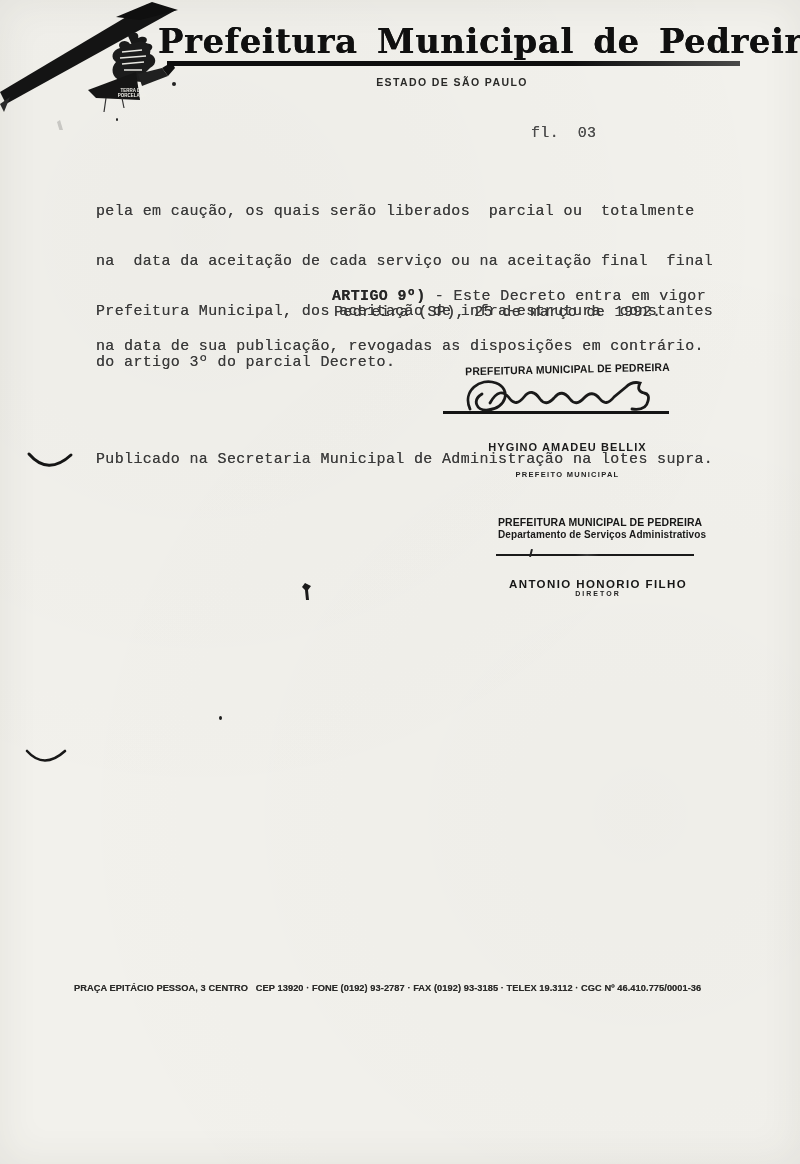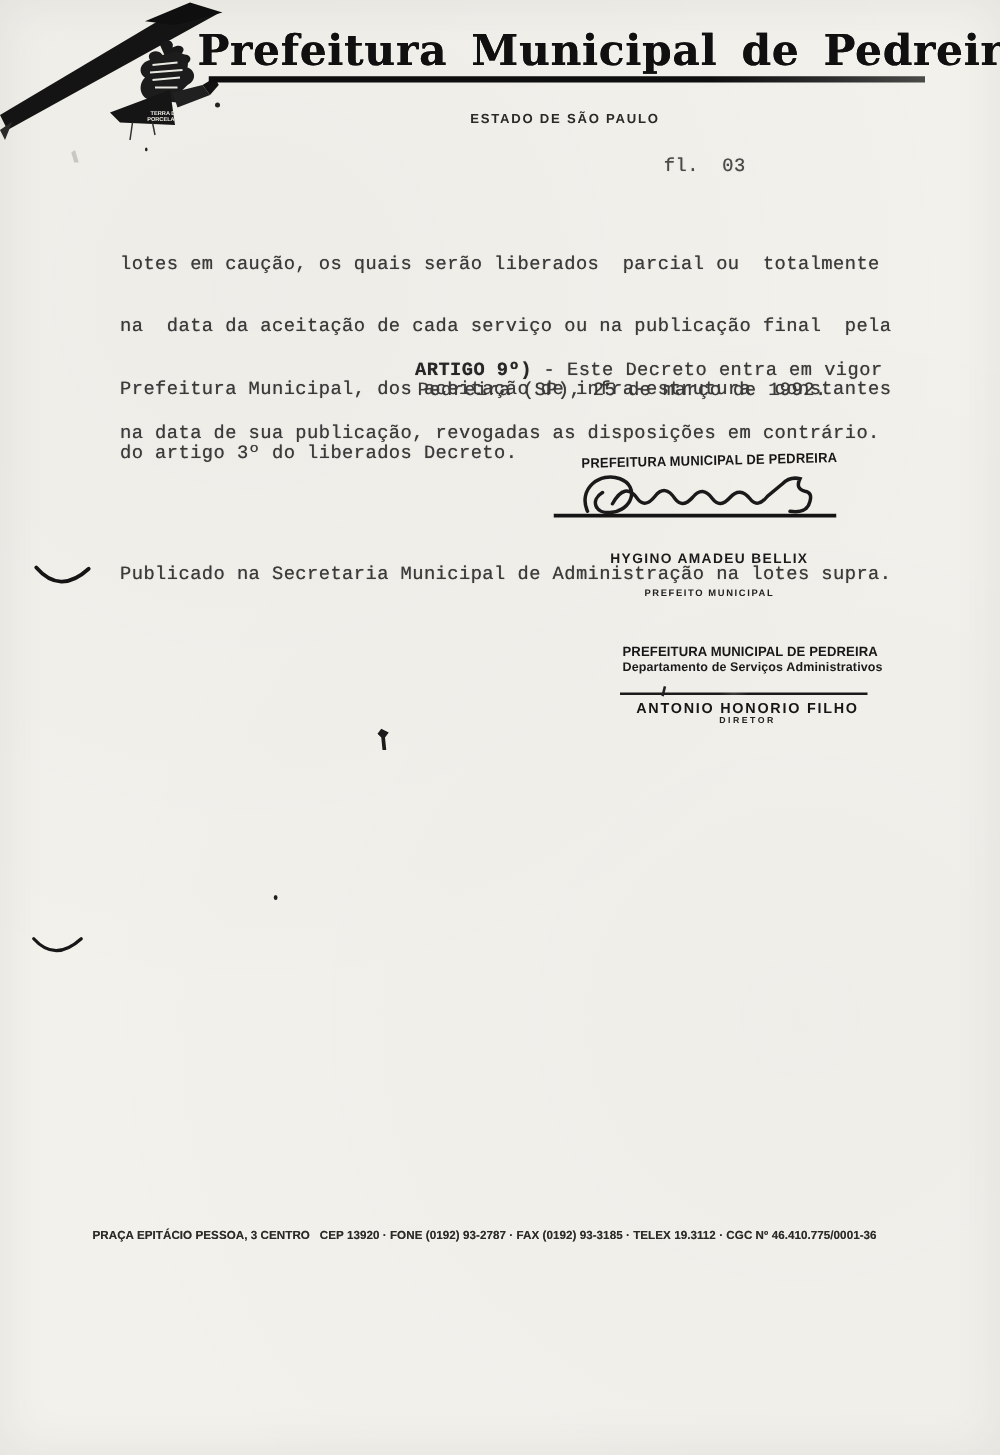--- a/index.html
+++ b/index.html
@@ -28,21 +28,21 @@
     letter-spacing:0.5px;word-spacing:7px;
     color:#101010;
     text-shadow:0 0 0.5px #222;
     white-space:nowrap;
   }
   .title-rule{
     left:167px;top:61px;width:573px;height:5px;
     background:linear-gradient(to right,#0e0e0e 0%,#0e0e0e 70%,#2b2b2b 86%,#4a4a49 100%);
   }
   .subtitle{
-    left:158px;top:89px;width:588px;
+    left:158px;top:76px;width:588px;
     text-align:center;
     font-size:10.5px;font-weight:600;letter-spacing:1.4px;
     color:#2a2a28;
   }
   .logo-wrap{left:76px;top:28px;width:118px;height:96px;}
   .logo-caption{
     position:absolute;left:16px;top:60px;width:80px;
     text-align:center;
     font-size:4.5px;font-weight:bold;line-height:1.15;
     color:#f0efe9;
@@ -94,21 +94,21 @@
   .stamp2 .dept{
     font-size:10px;font-weight:bold;letter-spacing:0.1px;
     white-space:nowrap;color:#1a1a1a;margin-top:1px;
   }
   .dept-tick{position:absolute;left:32px;top:33px;width:2px;height:8px;background:#222;transform:rotate(14deg);}
   .stamp2 .rule{
     margin:14px auto 0 -2px;width:198px;height:2.4px;
     background:linear-gradient(to right,#1a1a1a 0 40%,#3a3a3a 46%,#1a1a1a 52%);
   }
   .stamp2 .name{
-    margin-top:5px;
+    margin-top:22px;
     font-size:11.5px;font-weight:bold;letter-spacing:1.4px;
     white-space:nowrap;color:#161616;
   }
   .stamp2 .role{
     margin-top:0px;
     font-size:7px;font-weight:bold;letter-spacing:2px;color:#222;
   }
 
   
   .footer{
@@ -151,24 +151,24 @@
     </div>
   </div>
 
   <div class="abs title">Prefeitura Municipal de Pedreira</div>
   <div class="abs title-rule"></div>
   <div class="abs subtitle">ESTADO DE SÃO PAULO</div>
 
   <div class="abs tw folio">fl.  03</div>
 
   <div class="abs tw para1">
-    <div>lotes em caução, os quais serão liberados  parcial ou  totalmente</div>
-    <div>na  data da aceitação de cada serviço ou na publicação final  pela</div>
+    <div>pela em caução, os quais serão liberados  parcial ou  totalmente</div>
+    <div>na  data da aceitação de cada serviço ou na aceitação final  final</div>
     <div>Prefeitura Municipal, dos aceitação de infra-estrutura  constantes</div>
-    <div>do artigo 3º do liberados Decreto.</div>
+    <div>do artigo 3º do parcial Decreto.</div>
   </div>
 
   <div class="abs tw artigo">
     <div class="artigo-line1"><span class="tw-bold">ARTIGO 9º)</span><span> - Este Decreto entra em vigor</span></div>
     <div>na data de sua publicação, revogadas as disposições em contrário.</div>
   </div>
 
   <div class="abs tw dateline">Pedreira (SP), 25 de março de 1992.</div>
 
   <div class="abs stamp stamp1">

